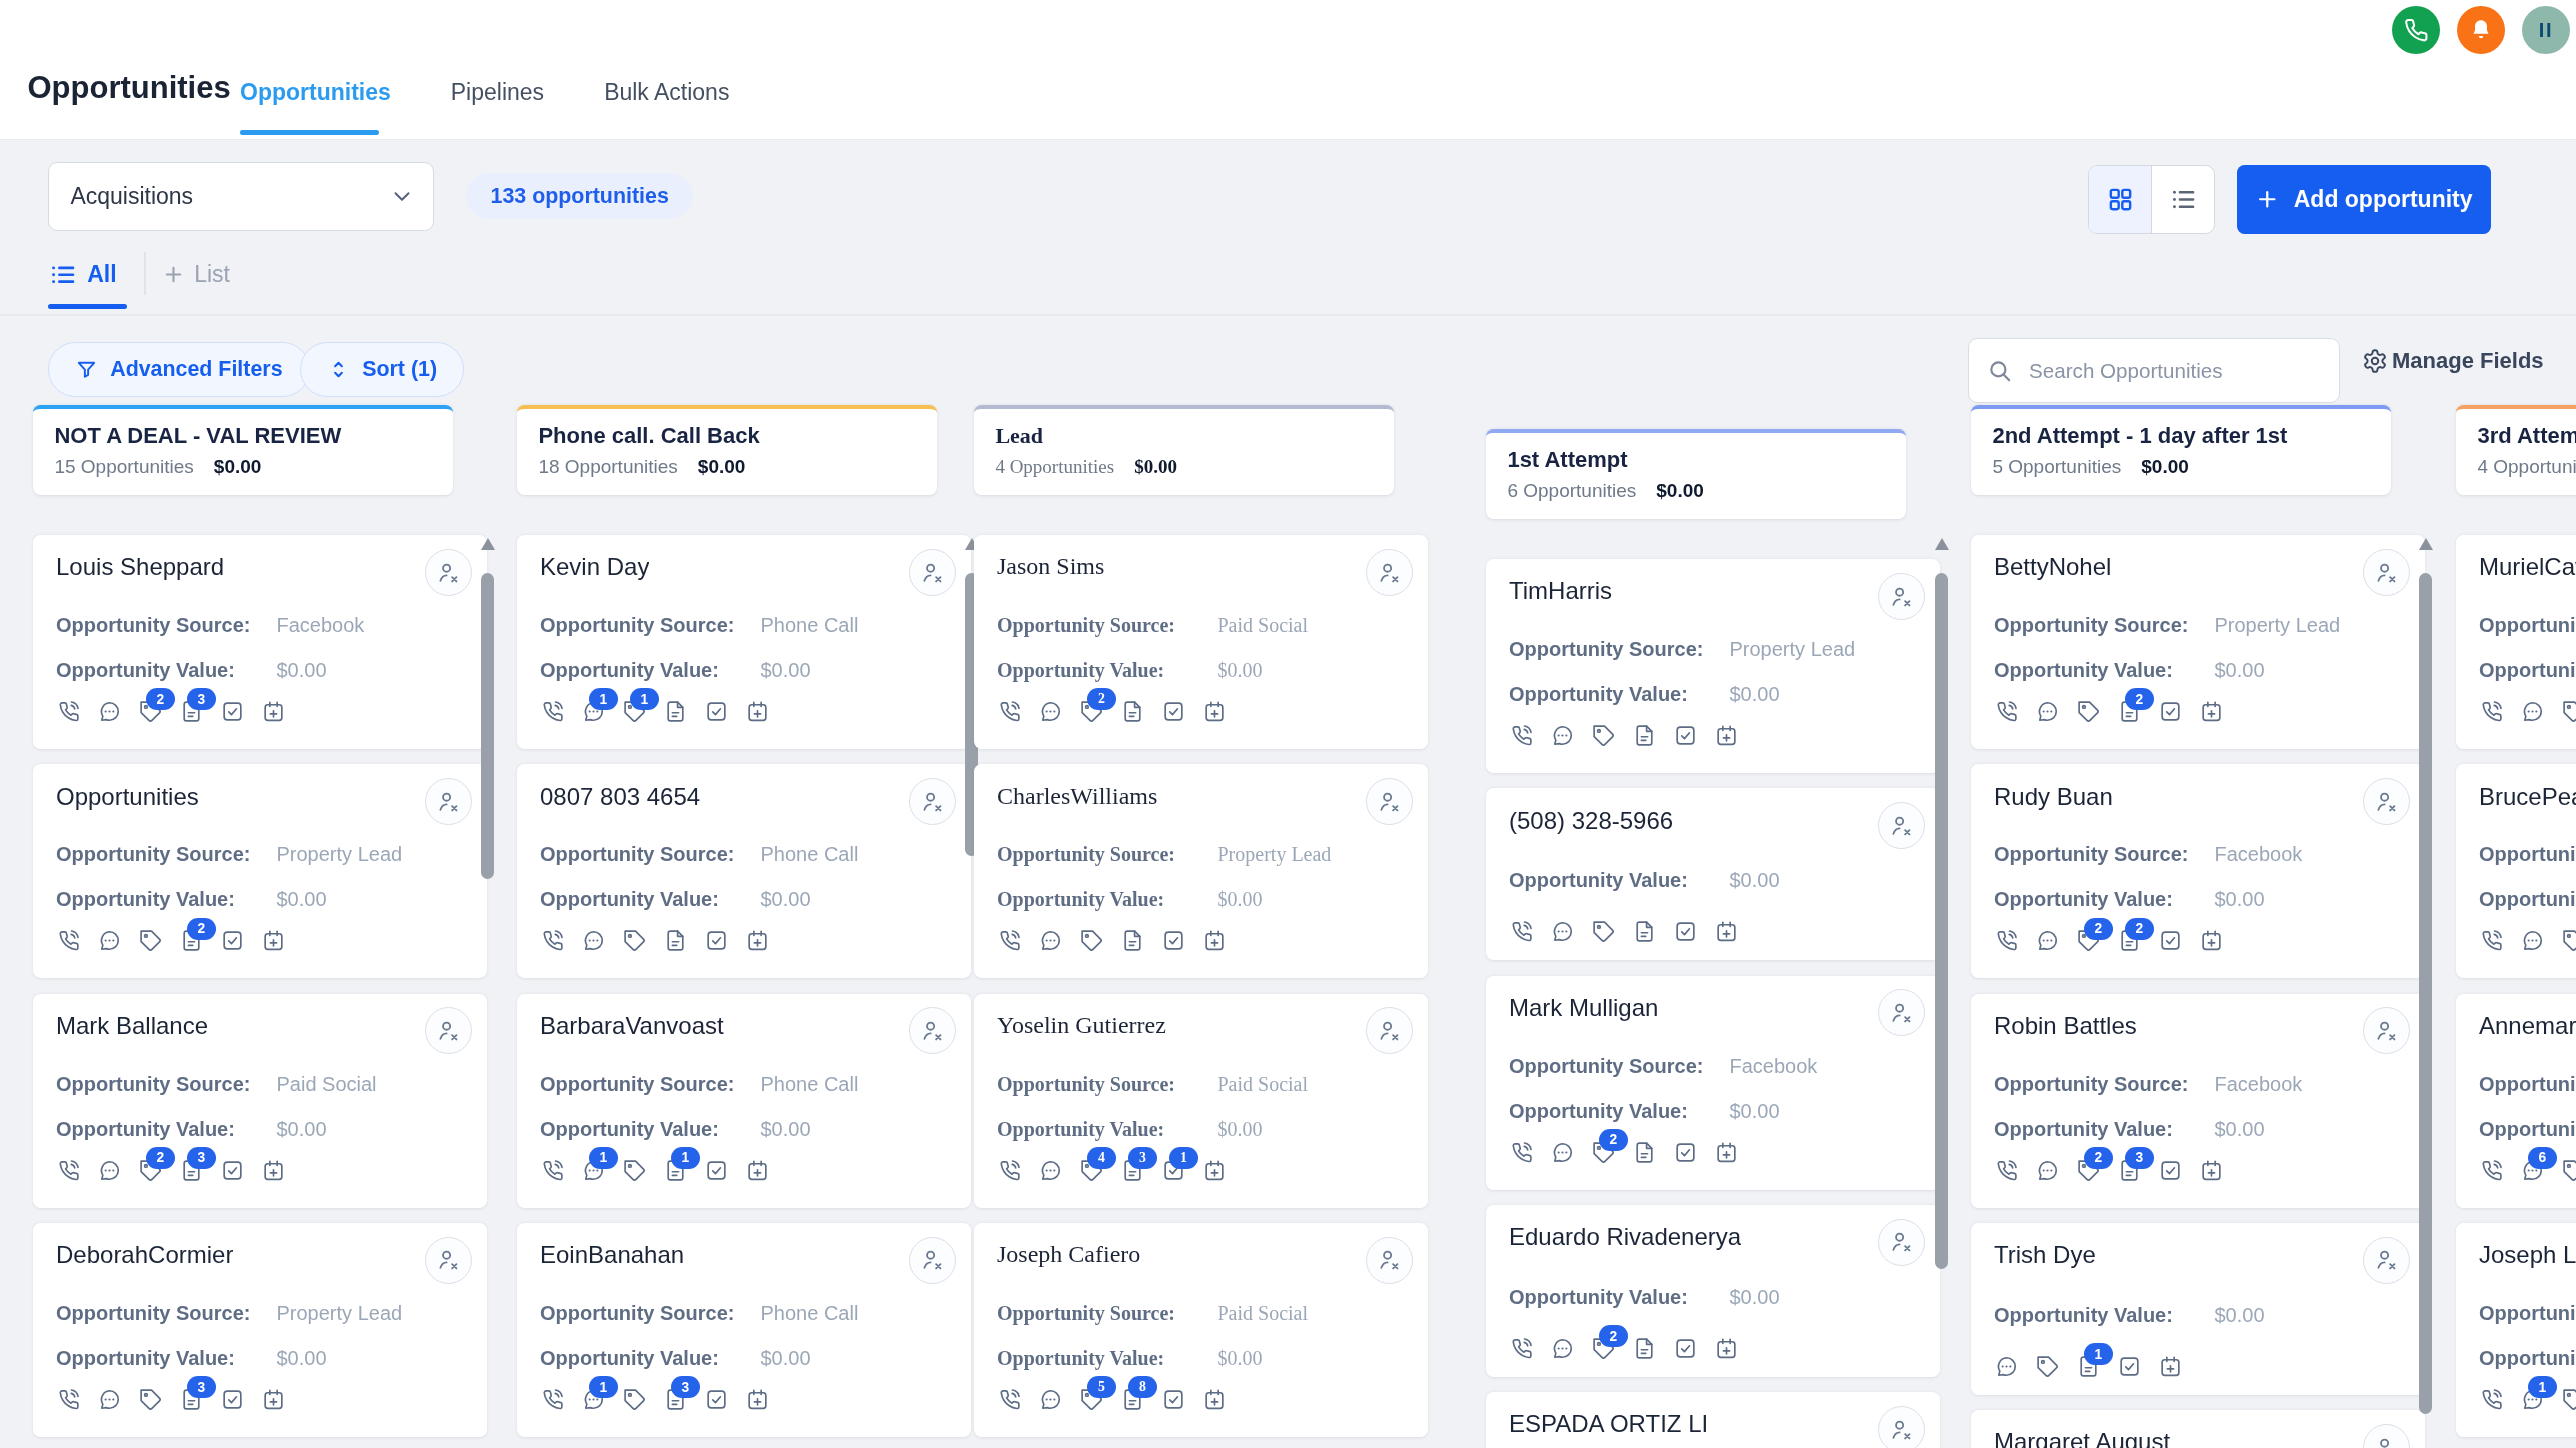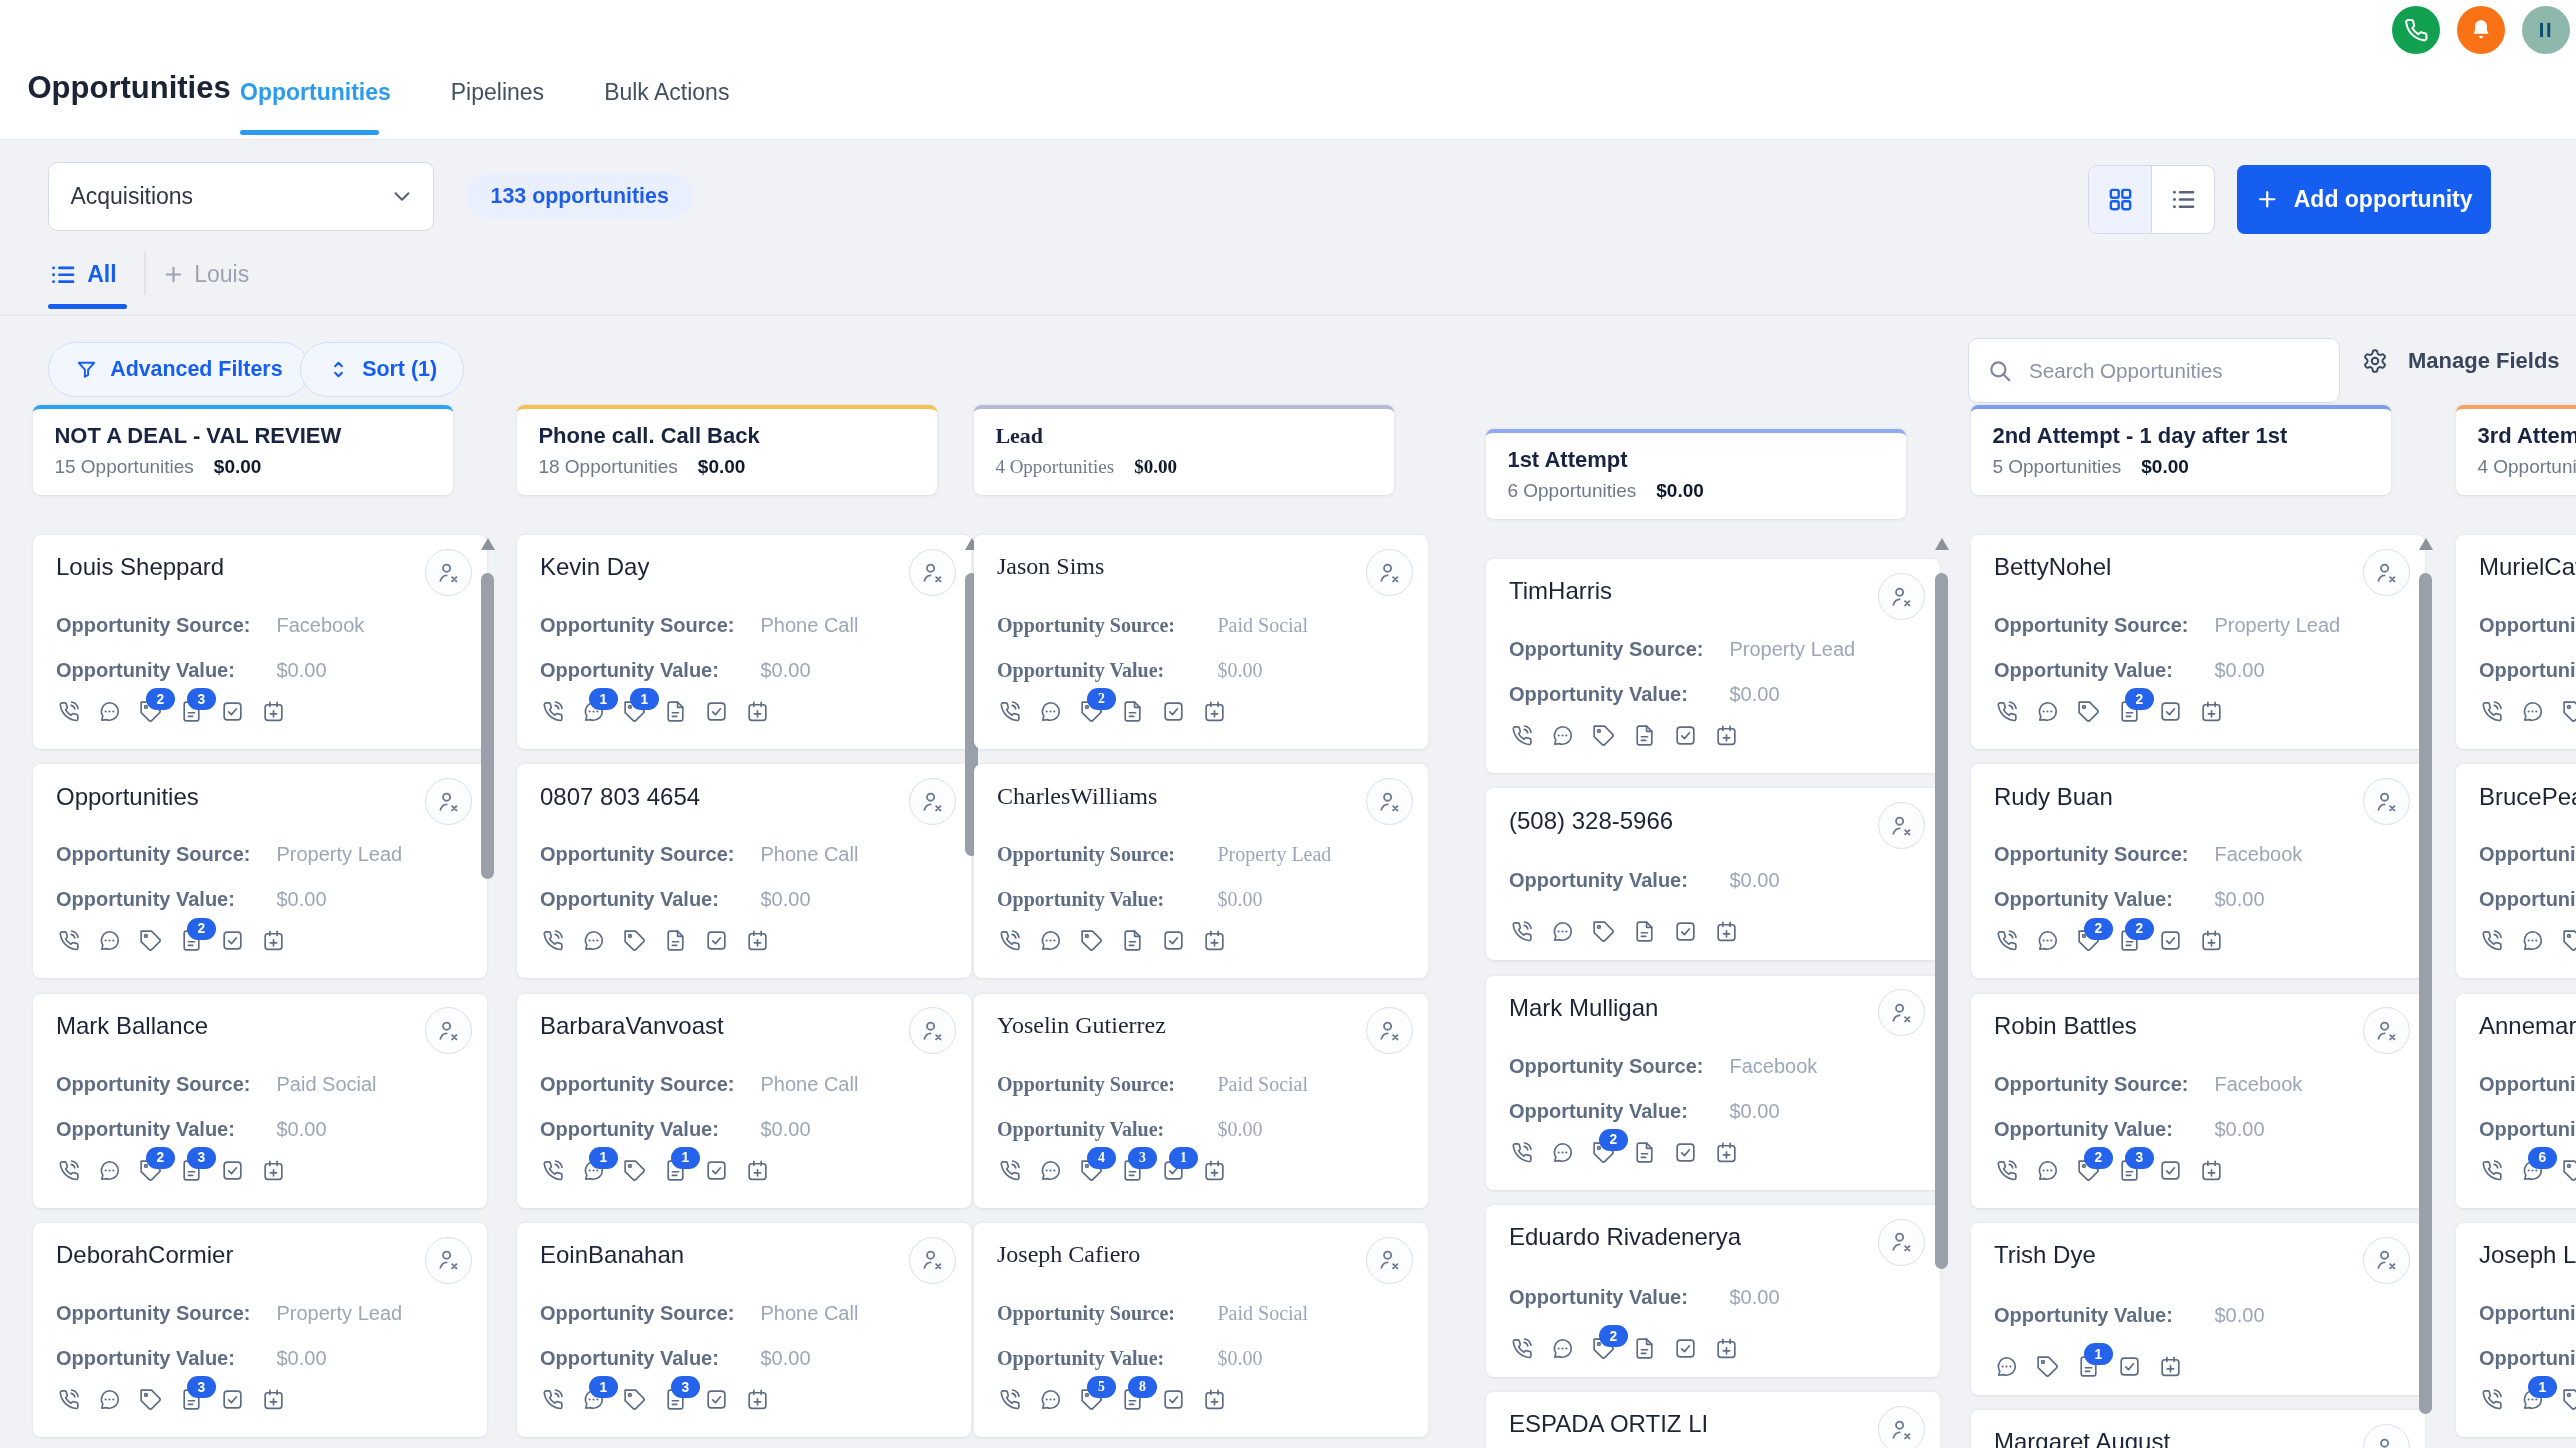--- a/index.html
+++ b/index.html
@@ -50,21 +50,21 @@
             border:1.5px solid #cfdffc;color:#155EEF;font-size:21.4px;font-weight:600;display:flex;
             align-items:center;gap:12.2px;padding:0 26px;cursor:pointer;font-family:"Liberation Sans",sans-serif;}
   .adv-filters{left:48px;}
   .sort-btn{left:300px;}
   .search-box{position:absolute;left:1968px;top:338px;width:370px;height:63px;background:#fff;
               border:1.5px solid #d8dce4;border-radius:9.2px;display:flex;align-items:center;}
   .search-box svg{margin-left:18.3px;}
   .search-input{border:none;outline:none;margin-left:13.8px;font-size:20.6px;color:#3c4657;width:275px;
                 font-family:"Liberation Sans",sans-serif;background:transparent;}
   .search-input::placeholder{color:#8a94a6;}
-  .manage-fields{position:absolute;left:2362px;top:348px;display:flex;align-items:center;gap:20px;
+  .manage-fields{position:absolute;left:2362px;top:348px;display:flex;align-items:center;gap:4px;
                  color:#39465c;font-size:22px;font-weight:600;cursor:pointer;justify-content:flex-end;}
 
   
   .column{position:absolute;top:405px;width:454px;}
   .stage{position:relative;width:420px;height:86px;background:#fff;border-radius:7.6px;
          box-shadow:0 0.8px 3.1px rgba(20,30,55,.10);border-top:4.6px solid #ccc;}
   .stage-title{position:absolute;left:21.4px;top:13.8px;font-size:22px;font-weight:700;color:#182441;white-space:nowrap;}
   .stage-sub{position:absolute;left:21.4px;top:47px;font-size:19px;color:#6e7a8a;white-space:nowrap;}
   .stage-sub .total{margin-left:20px;color:#0f1a2e;font-weight:700;}
   .cards{position:absolute;left:0;top:130px;width:454px;display:flex;flex-direction:column;gap:15.3px;align-items:flex-end;}
@@ -177,21 +177,21 @@
     </span>
     <span>All</span>
   </div>
   <div class="subtab-div"></div>
   <div class="subtab-list">
     <span>
       <svg width="23" height="23" viewBox="0 0 24 24" fill="none" stroke="#9aa3b2" stroke-width="2.2" stroke-linecap="round">
           <path d="M12 5v14M5 12h14"></path>
         </svg>
     </span>
-    <span>Louis</span>
+    <span>List</span>
   </div>
   <div class="all-underline"></div>
   <div class="subtab-rule"></div>
 
   <button class="pill-btn adv-filters">
     <span>
       <svg width="23" height="23" viewBox="0 0 24 24" fill="none" stroke="#155EEF" stroke-width="2" stroke-linejoin="round">
           <path d="M4 5h16l-6.3 7.2v5.4l-3.4 1.9v-7.3z"></path>
         </svg>
     </span>

